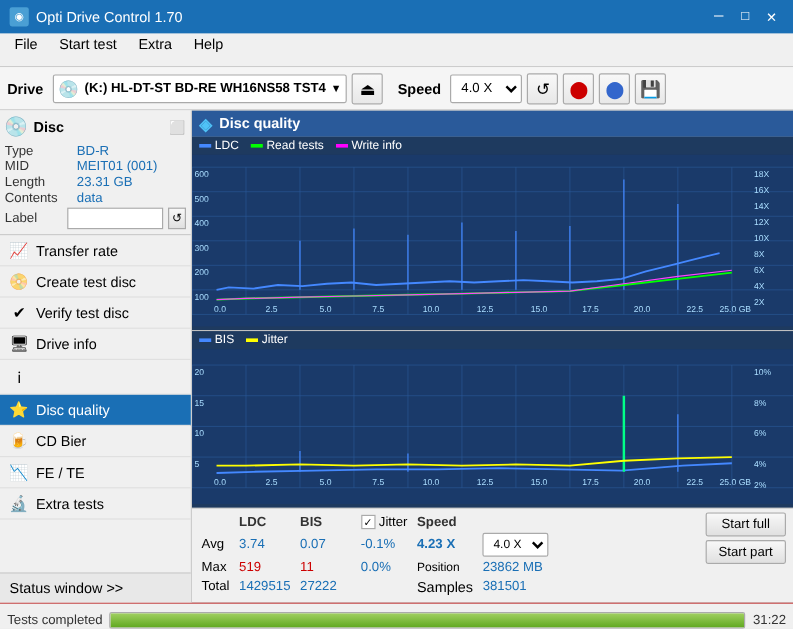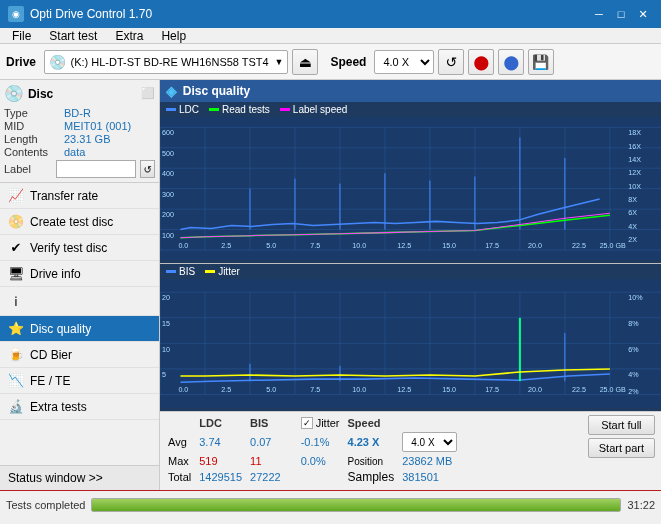--- a/index.html
+++ b/index.html
@@ -17,23 +17,23 @@
     }
     .titlebar-left { display: flex; align-items: center; gap: 6px; }
     .titlebar-icon { width: 16px; height: 16px; background: #4a9fd4; border-radius: 2px; display: flex; align-items: center; justify-content: center; font-size: 9px; color: white; }
     .titlebar-title { font-size: 12px; }
     .titlebar-controls { display: flex; gap: 2px; }
     .titlebar-btn { width: 20px; height: 20px; border: none; cursor: pointer; font-size: 11px; display: flex; align-items: center; justify-content: center; background: transparent; color: white; }
 
     
     .menubar {
       background: #f0f0f0;
-      height: 16px;
-      display: flex;
-      align-items: center;
+      height: 28px;
+      display: flex;
+      align-items: flex-start;
       padding: 0 4px;
       border-bottom: 1px solid #ccc;
       gap: 2px;
     }
     .menu-item {
       padding: 2px 8px;
       cursor: pointer;
       border-radius: 2px;
       font-size: 12px;
     }
@@ -52,21 +52,21 @@
     .drive-select {
       display: flex;
       align-items: center;
       border: 1px solid #aaa;
       background: white;
       height: 24px;
       padding: 0 4px;
       gap: 4px;
       border-radius: 2px;
     }
-    .drive-select-text { font-size: 11px; min-width: 200px; }
+    .drive-select-text { font-size: 11px; min-width: 200px; font-weight: bold; }
     .toolbar-icon-btn {
       width: 26px; height: 26px;
       border: 1px solid #aaa;
       background: linear-gradient(to bottom, #f8f8f8, #e8e8e8);
       cursor: pointer;
       display: flex; align-items: center; justify-content: center;
       border-radius: 2px;
       font-size: 14px;
     }
     .speed-label { font-size: 12px; font-weight: bold; margin-left: 8px; margin-right: 4px; }
@@ -403,21 +403,21 @@
           <div class="legend-item">
             <div class="legend-dot ldc"></div>
             <span>LDC</span>
           </div>
           <div class="legend-item">
             <div class="legend-dot read"></div>
             <span>Read tests</span>
           </div>
           <div class="legend-item">
             <div class="legend-dot write"></div>
-            <span>Label speed</span>
+            <span>Write info</span>
           </div>
         </div>
         <div style="position:relative; flex:1; height: calc(100% - 18px);">
           <svg viewBox="0 0 490 120" width="100%" height="100%" style="display:block; background: #1a3a6a;">
 
             <line x1="0" y1="0" x2="0" y2="120" stroke="#2a5a9a" stroke-width="0.5"></line>
             <line x1="44" y1="0" x2="44" y2="120" stroke="#2a5a9a" stroke-width="0.5"></line>
             <line x1="88" y1="0" x2="88" y2="120" stroke="#2a5a9a" stroke-width="0.5"></line>
             <line x1="132" y1="0" x2="132" y2="120" stroke="#2a5a9a" stroke-width="0.5"></line>
             <line x1="176" y1="0" x2="176" y2="120" stroke="#2a5a9a" stroke-width="0.5"></line>

